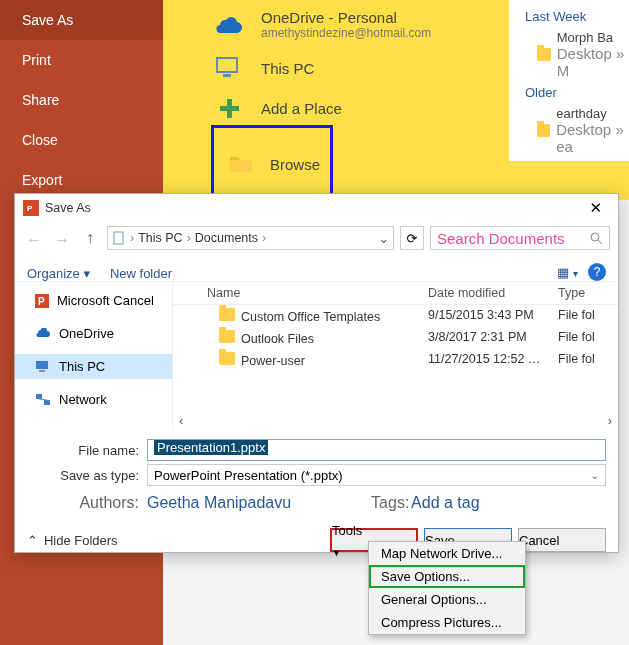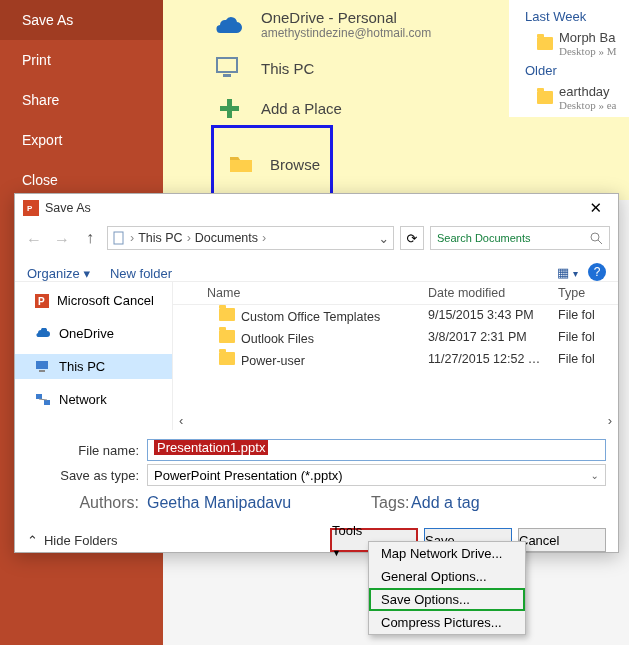--- a/index.html
+++ b/index.html
@@ -4,47 +4,47 @@
 <style>
 * { box-sizing: border-box; margin: 0; padding: 0; font-family: "Segoe UI", Tahoma, sans-serif; }
 body { width: 629px; height: 645px; background: #f5f5f5; overflow: hidden; position: relative; }
 
 
 .pp-sidebar { position: absolute; left: 0; top: 0; width: 163px; height: 645px; background: #b7472a; }
 .pp-side-item { color: #fff; font-size: 14px; padding: 12px 22px; cursor: pointer; }
 .pp-side-item.active { background: #a03c22; }
 
 
-.bs-pane { position: absolute; left: 163px; top: 0; right: 0; height: 200px; background: #fef9c3; padding-top: 0; }
+.bs-pane { position: absolute; left: 163px; top: 0; right: 0; height: 200px; background: #fde047; padding-top: 0; }
 .bs-row { display: flex; align-items: center; height: 40px; margin-left: 48px; }
 .bs-icon { width: 36px; height: 36px; display: flex; align-items: center; justify-content: center; margin-right: 14px; }
 .bs-title { font-size: 15px; color: #444; }
 .bs-sub { font-size: 12px; color: #777; margin-left: 0; }
 .bs-browse-frame { border: 3px solid #1a1ae6; padding: 18px 10px; display: inline-flex; align-items: center; }
 
 .recent-col { position: absolute; right: 0; top: 0; width: 120px; background: #fff; padding-top: 5px; }
 .recent-head { color: #2a579a; font-size: 13px; margin: 4px 0 6px 16px; }
 .recent-row { display: flex; align-items: center; margin: 2px 0 6px 16px; }
 .recent-text { font-size: 13px; color: #444; }
-.recent-sub { font-size: 11px; color: #888; font-family: Liberation Serif, serif; }
+.recent-sub { font-size: 15px; color: #888; }
 
 
 .dialog { position: absolute; left: 14px; top: 193px; width: 605px; height: 360px; background: #fff; border: 1px solid #b0b0b0; box-shadow: 0 4px 18px rgba(0,0,0,.25); z-index: 5; }
 .titlebar { height: 28px; display: flex; align-items: center; padding: 0 8px; }
 .title-icon { width: 16px; height: 16px; background: #d24726; margin-right: 6px; display:flex;align-items:center;justify-content:center; }
 .title-text { font-size: 12.5px; color: #333; flex: 1; }
 .close-x { font-size: 15px; padding: 0 8px; cursor: pointer; }
 
 .navrow { height: 32px; display: flex; align-items: center; padding: 0 8px; gap: 6px; }
 .nav-arrow { color: #bbb; font-size: 16px; width: 22px; text-align: center; }
 .nav-up { color: #555; font-size: 16px; width: 22px; text-align: center; }
 .addr { flex: 1; height: 24px; border: 1px solid #ccc; display: flex; align-items: center; padding: 0 4px; font-size: 12.5px; color: #333; }
 .addr span.sep { color: #888; margin: 0 4px; }
 .refresh { width: 24px; height: 24px; border: 1px solid #ccc; display: flex; align-items: center; justify-content: center; font-size: 13px; }
-.search { width: 180px; height: 24px; border: 1px solid #ccc; display: flex; align-items: center; padding: 0 6px; font-size: 11px; color: #15803d; }
+.search { width: 180px; height: 24px; border: 1px solid #ccc; display: flex; align-items: center; padding: 0 6px; font-size: 15px; color: #ec4899; }
 .search svg { margin-left: auto; }
 
 .toolbar { height: 28px; display: flex; align-items: flex-end; padding: 0 12px; gap: 20px; font-size: 13px; border-bottom: 1px solid #eee; }
 .link-blue { color: #2a579a; cursor: pointer; }
 .tb-right { margin-left: auto; display: flex; align-items: center; gap: 10px; }
 .help-circle { width: 18px; height: 18px; border-radius: 50%; background: #1e6fd6; color: #fff; font-size: 12px; display: flex; align-items: center; justify-content: center; }
 
 .dlg-body { display: flex; height: 148px; }
 .dlg-side { width: 158px; padding: 6px 0; font-size: 13px; border-right: 1px solid #eee; overflow: hidden; }
 .side-row { display: flex; align-items: center; padding: 5px 8px 5px 20px; gap: 8px; cursor: pointer; }
@@ -56,21 +56,21 @@
 .col-type { width: 60px; }
 .list-row { display: flex; font-size: 12.5px; color: #333; padding: 3px 0; }
 .folder-ico { width: 16px; height: 13px; background: #ffcf4a; border-radius: 1px; margin: 0 6px 0 12px; display:inline-block; position:relative; }
 .folder-ico::before { content:""; position:absolute; top:-3px; left:0; width:7px; height:3px; background:#ffcf4a; border-radius:1px 1px 0 0; }
 
 .dlg-fields { padding: 6px 12px; font-size: 13px; }
 .field-row { display: flex; align-items: center; margin: 3px 0; }
 .field-label { width: 120px; text-align: right; padding-right: 8px; color: #333; }
 .field-input { flex: 1; height: 22px; border: 1px solid #7aa7d8; background: #fff; padding: 0 6px; font-size: 13px; }
 .field-select { flex: 1; height: 22px; border: 1px solid #ccc; background: #fff; padding: 0 6px; font-size: 13px; display:flex; align-items:center; justify-content:space-between; }
-.sel-text { background: #b91c1c; color: #fff; padding: 0 3px; }
+.sel-text { background: #0c4a6e; color: #fff; padding: 0 3px; }
 
 .meta-row { display: flex; align-items: center; margin-top: 8px; font-size: 16px; }
 .meta-label { width: 120px; text-align: right; padding-right: 8px; color: #666; }
 .meta-val { color: #2a579a; }
 
 .dlg-foot { display: flex; align-items: center; padding: 10px 12px; gap: 6px; }
 .hidefolders { font-size: 13px; color: #333; display:flex; align-items:center; gap:6px; cursor:pointer; }
 .spacer { flex: 1; }
 .btn { width: 88px; height: 24px; border: 1px solid #adadad; background: #efefef; font-size: 13px; display:flex; align-items:flex-start; justify-content:center; cursor:pointer;flex-direction:column; }
 .btn.save { border: 1px solid #2a74c9; }
@@ -85,22 +85,22 @@
 .ico { display:inline-block; }
 svg { display:block; }
 </style>
 </head>
 <body>
 
 <div class="pp-sidebar">
   <div class="pp-side-item active">Save As</div>
   <div class="pp-side-item">Print</div>
   <div class="pp-side-item">Share</div>
+  <div class="pp-side-item">Close</div>
   <div class="pp-side-item">Export</div>
-  <div class="pp-side-item">Close</div>
 </div>
 
 <div class="bs-pane">
   <div class="bs-row" style="height:48px;">
     <span class="bs-icon">
       <svg width="30" height="20" viewBox="0 0 30 20">
           <path fill="#1f6cbf" d="M23 8a6 6 0 0 0-11-2 5 5 0 0 0-6 5 4 4 0 0 0 1 8h15a5 5 0 0 0 1-11z"></path>
         </svg>
     </span>
     <div>
@@ -305,16 +305,16 @@
       <span>Tools</span>
         <span style="font-size:9px;">▼</span>
     </div>
     <div class="btn save">Save</div>
     <div class="btn">Cancel</div>
   </div>
 </div>
 
 <div class="tools-menu">
   <div class="menu-item">Map Network Drive...</div>
+  <div class="menu-item hl">Save Options...</div>
   <div class="menu-item">General Options...</div>
-  <div class="menu-item hl">Save Options...</div>
   <div class="menu-item">Compress Pictures...</div>
 </div>
 
 </body></html>

